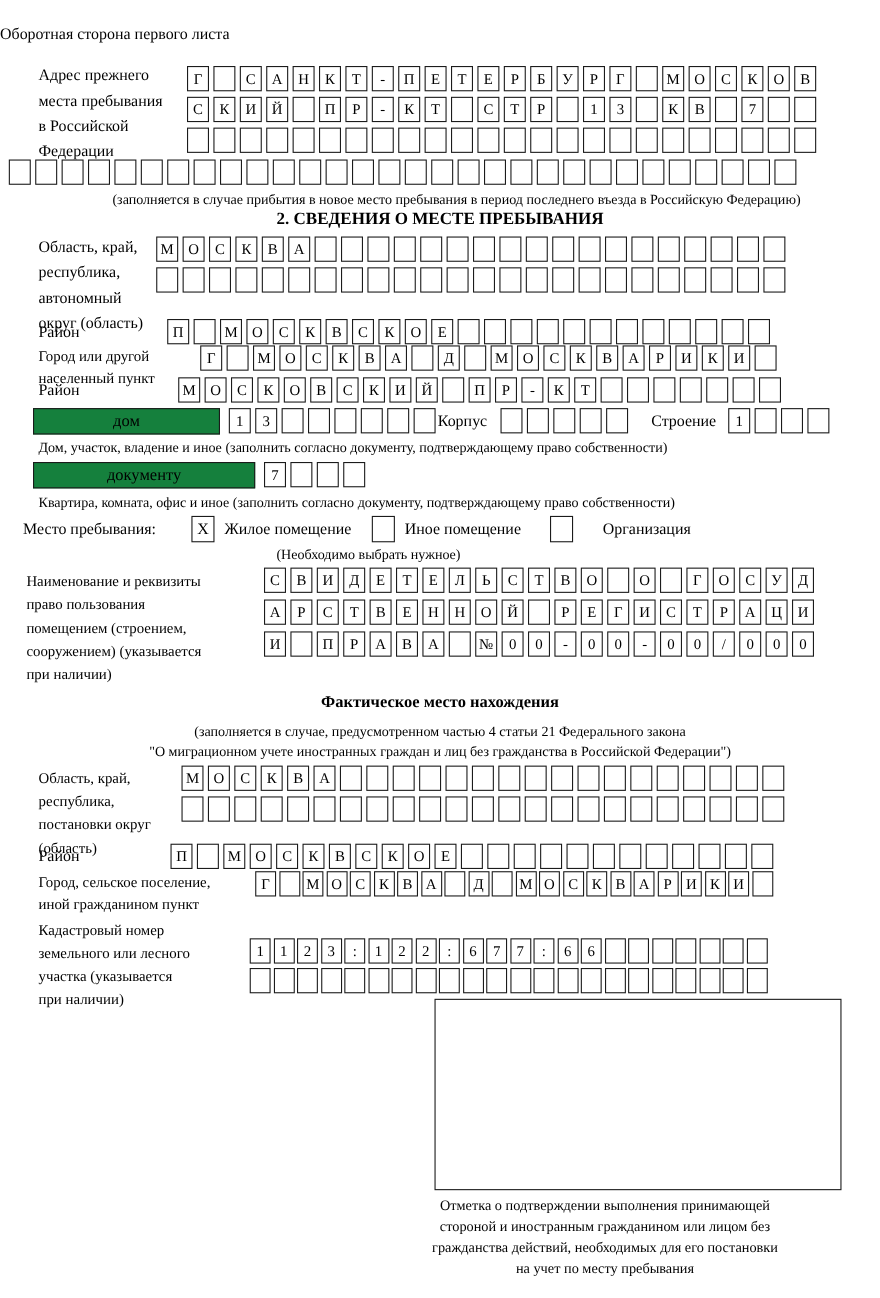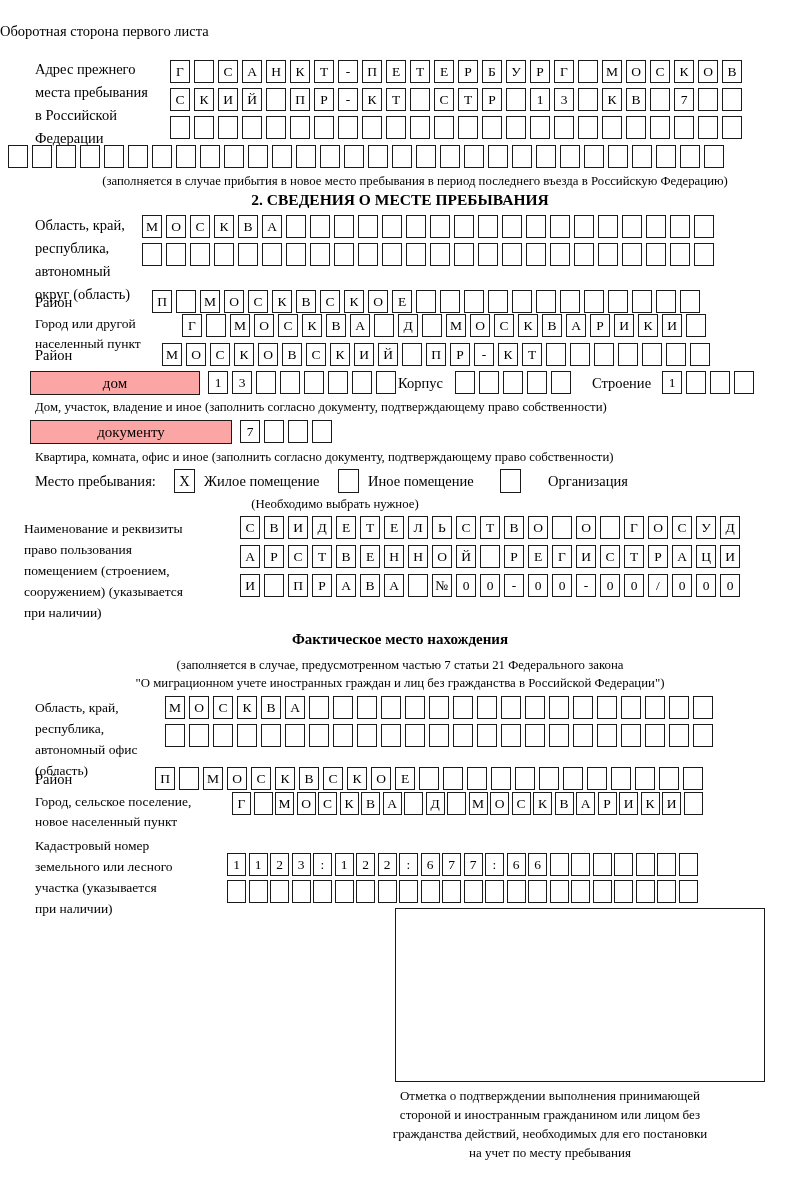--- a/index.html
+++ b/index.html
@@ -14,21 +14,21 @@
     flex:none;width:18px;height:21px;border:1.6px solid #1b1b1b;margin-right:4px;
     font-size:13.5px;line-height:21px;text-align:center;background:#fff;
   }
   .gap2 .cell{width:17px;margin-right:2.5px;}
   .label{font-size:14.5px;line-height:23px;}
   .label-sm{font-size:13.5px;line-height:20px;}
   .note{font-size:12.8px;line-height:17px;}
   .center{left:0;right:0;text-align:center;}
   .heading{font-weight:bold;font-size:15.5px;}
   .fieldbox{
-    border:1.6px solid #1b1b1b;text-align:center;font-size:15px;background:#fca5a5;
+    border:1.6px solid #1b1b1b;text-align:center;font-size:15px;background:#15803d;
     display:flex;align-items:center;justify-content:center;
   }
   .cb{
     width:19px;height:22px;border:1.6px solid #1b1b1b;display:inline-block;
     text-align:center;font-size:14.5px;line-height:22px;background:#fff;
   }
   .stampbox{border:1.8px solid #1b1b1b;background:#fff;}
   .rightalign{text-align:left;}
 </style>
 </head>
@@ -328,21 +328,21 @@
 
 <div class="abs fieldbox" style="left:30px;top:420px;width:200px;height:22px;">документу</div>
 <div class="abs cells" style="left:240px;top:420px;">
     <span class="cell">7</span>
     <span class="cell"></span>
     <span class="cell"></span>
     <span class="cell"></span>
   </div>
 <div class="abs note" style="left:35px;top:449px;">Квартира, комната, офис и иное (заполнить согласно документу, подтверждающему право собственности)</div>
 
-<div class="abs label" style="left:35px;top:470px;font-family:Liberation Serif, serif;">Место пребывания:</div>
+<div class="abs label" style="left:21px;top:470px;font-family:Liberation Serif, serif;">Место пребывания:</div>
 <span class="abs cb" style="left:174px;top:469px;">X</span>
 <div class="abs label" style="left:204px;top:470px;">Жилое помещение</div>
 <span class="abs cb" style="left:338px;top:469px;"></span>
 <div class="abs label" style="left:368px;top:470px;">Иное помещение</div>
 <span class="abs cb" style="left:500px;top:469px;"></span>
 <div class="abs label" style="left:548px;top:470px;">Организация</div>
 <div class="abs note" style="left:135px;top:496px;width:400px;text-align:center;">(Необходимо выбрать нужное)</div>
 
 <div class="abs label-sm" style="left:24px;top:518px;width:205px;line-height:21px;">
     <div>Наименование и реквизиты</div>
@@ -416,28 +416,28 @@
     <span class="cell">0</span>
     <span class="cell">0</span>
     <span class="cell">/</span>
     <span class="cell">0</span>
     <span class="cell">0</span>
     <span class="cell">0</span>
   </div>
 
 <div class="abs heading center" style="top:631px;font-size:15px;">Фактическое место нахождения</div>
 <div class="abs note center" style="top:656px;line-height:18px;">
-    <div>(заполняется в случае, предусмотренном частью 7 статьи 21 Федерального закона</div>
+    <div>(заполняется в случае, предусмотренном частью 4 статьи 21 Федерального закона</div>
     <div>"О миграционном учете иностранных граждан и лиц без гражданства в Российской Федерации")</div>
   </div>
 
 <div class="abs label-sm" style="left:35px;top:697px;width:145px;line-height:21px;">
     <div>Область, край,</div>
     <div>республика,</div>
-    <div>автономный офис</div>
+    <div>постановки округ</div>
     <div>(область)</div>
   </div>
 <div class="abs cells" style="left:165px;top:696px;">
     <span class="cell">М</span>
     <span class="cell">О</span>
     <span class="cell">С</span>
     <span class="cell">К</span>
     <span class="cell">В</span>
     <span class="cell">А</span>
     <span class="cell"></span>
@@ -506,21 +506,21 @@
     <span class="cell"></span>
     <span class="cell"></span>
     <span class="cell"></span>
     <span class="cell"></span>
     <span class="cell"></span>
     <span class="cell"></span>
   </div>
 
 <div class="abs label-sm" style="left:35px;top:792px;width:195px;">
     <div>Город, сельское поселение,</div>
-    <div>новое населенный пункт</div>
+    <div>иной гражданином пункт</div>
   </div>
 <div class="abs cells gap2" style="left:232px;top:792px;">
     <span class="cell">Г</span>
     <span class="cell"></span>
     <span class="cell">М</span>
     <span class="cell">О</span>
     <span class="cell">С</span>
     <span class="cell">К</span>
     <span class="cell">В</span>
     <span class="cell">А</span>

